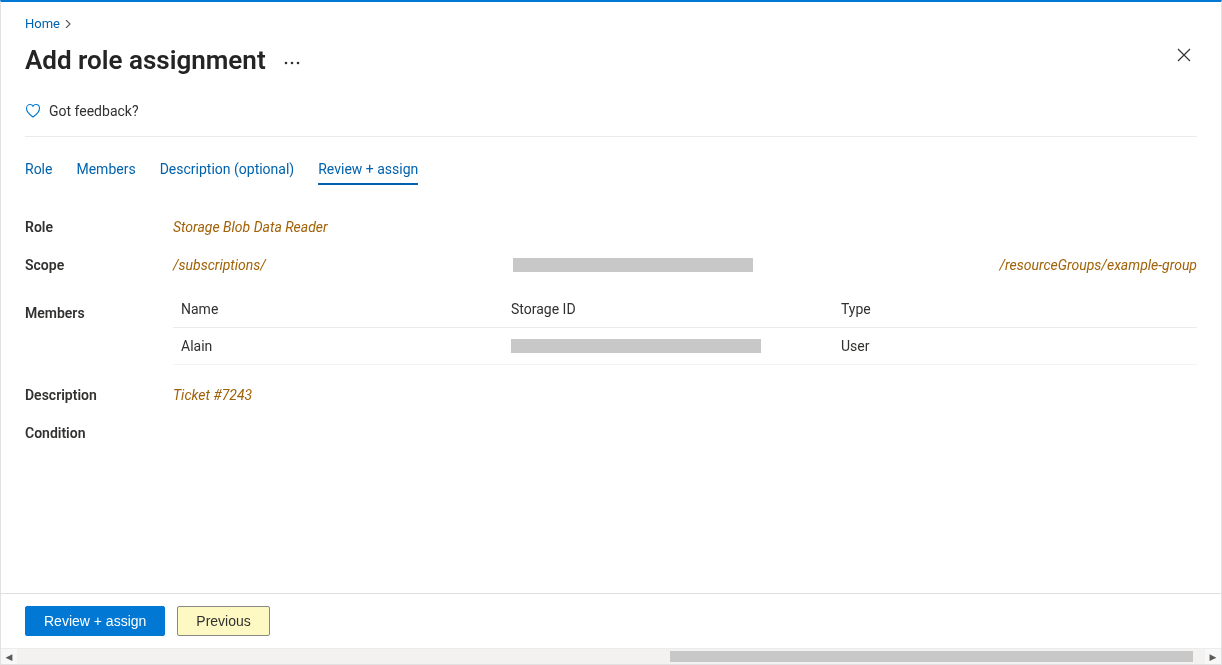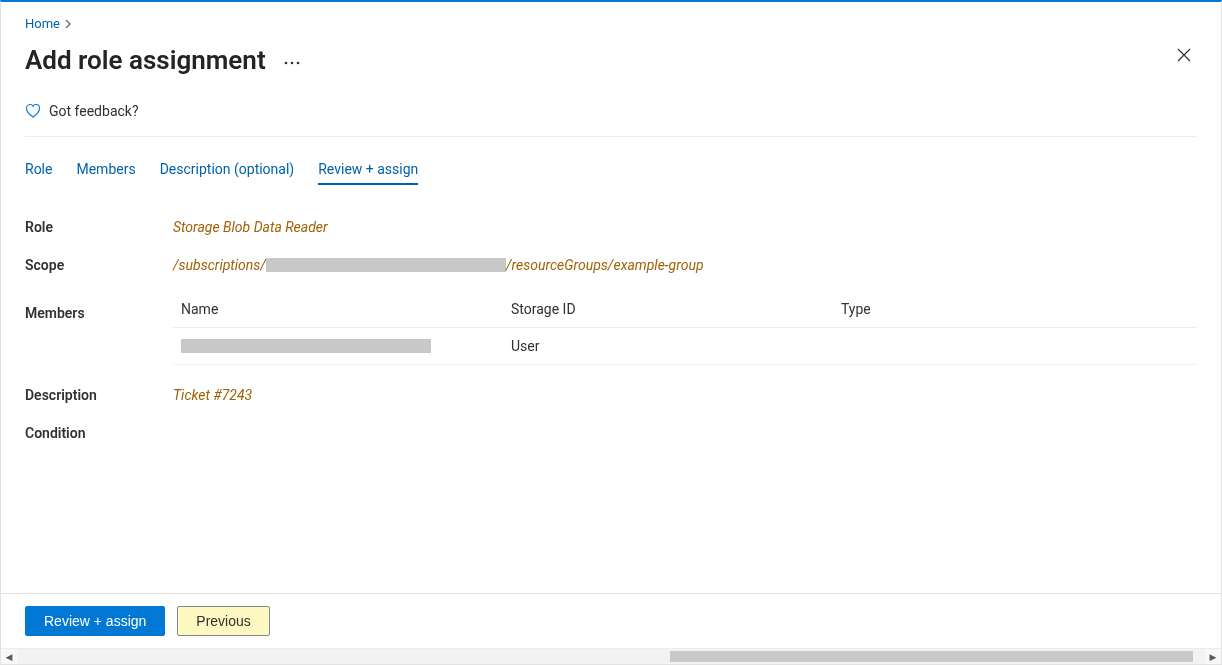--- a/index.html
+++ b/index.html
@@ -111,20 +111,21 @@
   }
   .detail-value {
     flex: 1;
     color: #a16207;
     font-style: italic;
   }
   .scope-line {
     display: flex;
     align-items: center;
     flex-wrap: nowrap;
+    justify-content: space-between;
   }
   .redacted {
     display: inline-block;
     background: #c8c8c8;
     height: 14px;
     vertical-align: middle;
   }
   .members-table {
     flex: 1;
     margin-top: -4px;
@@ -268,20 +269,21 @@
 
       <div class="detail-row" style="align-items:flex-start">
         <div class="detail-label" style="padding-top:10px">Members</div>
         <div class="members-table">
           <div class="thead">
             <div class="col-name">Name</div>
             <div class="col-obj">Storage ID</div>
             <div class="col-type">Type</div>
           </div>
           <div class="trow">
+            <div class="col-name">Alain</div>
             <div class="col-obj">
               <span class="redacted" style="width:250px"></span>
             </div>
             <div class="col-type">User</div>
           </div>
         </div>
       </div>
 
       <div class="detail-row">
         <div class="detail-label">Description</div>

